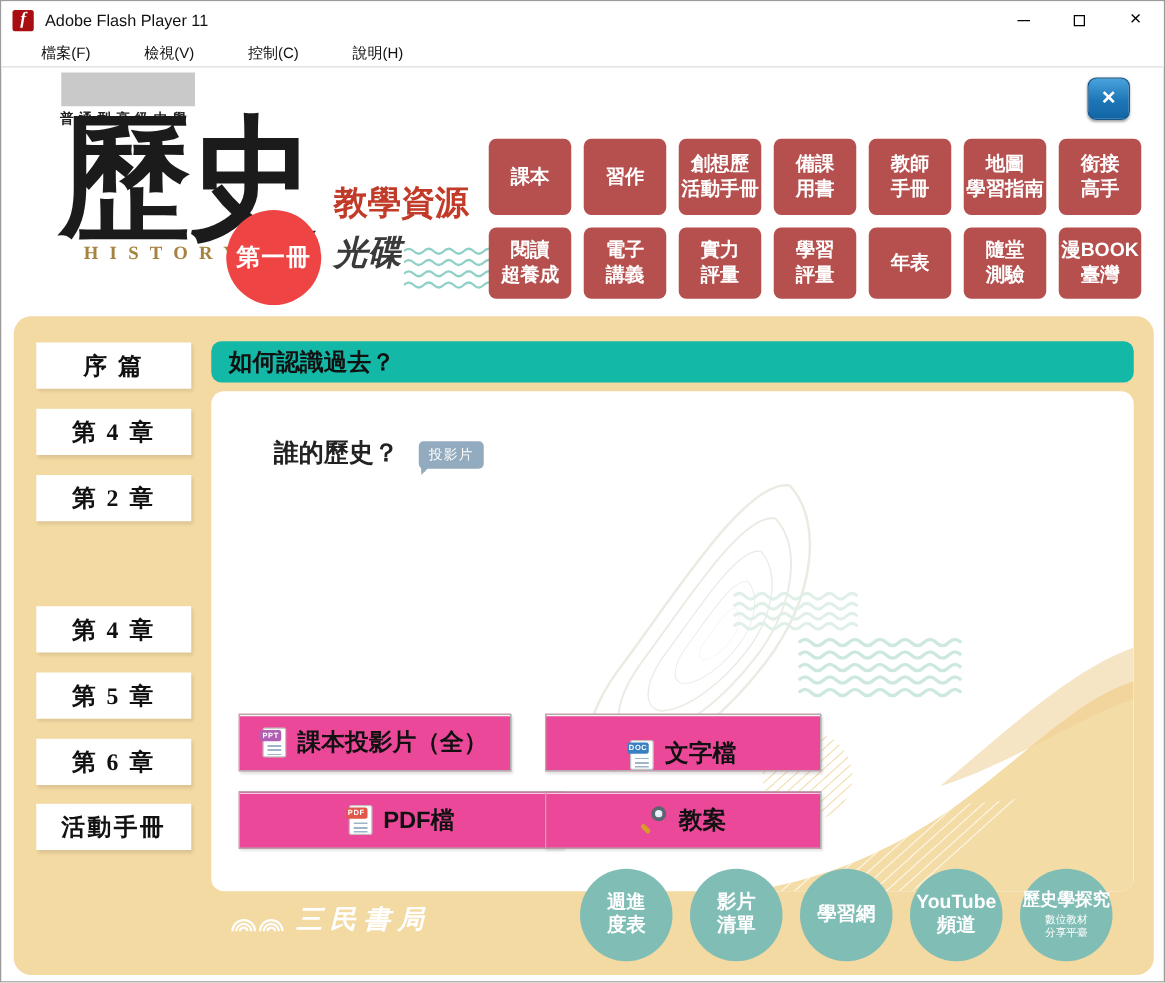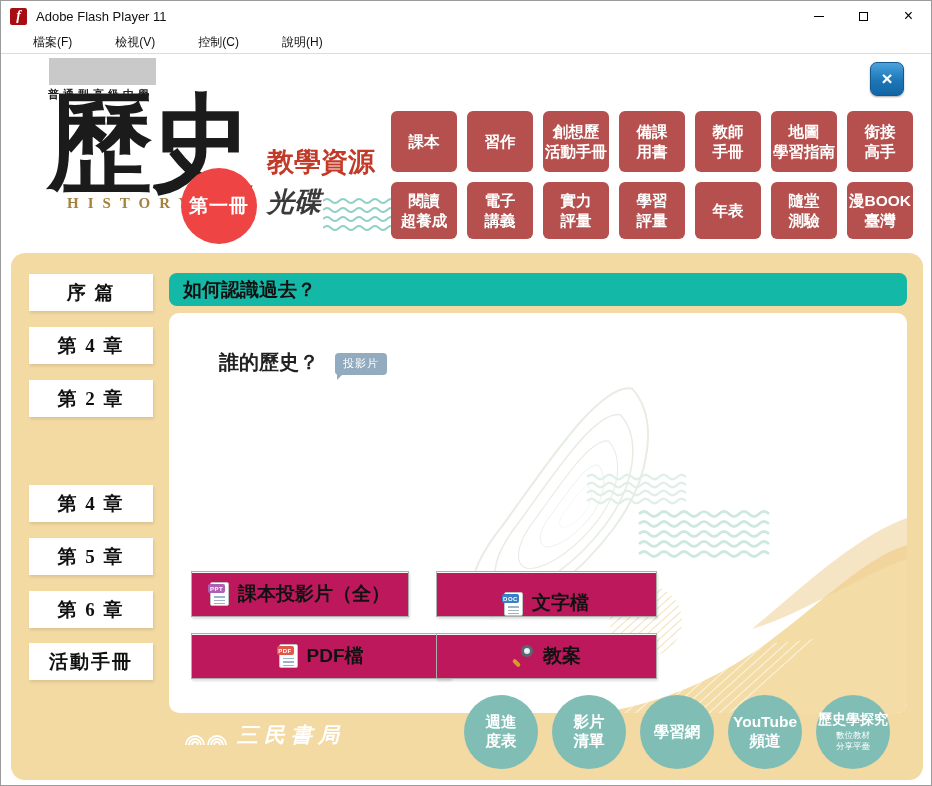--- a/index.html
+++ b/index.html
@@ -61,21 +61,21 @@
     font-size:19px;font-weight:700;color:#111;}
   .content-panel{position:absolute;left:168px;top:312px;width:738px;height:400px;background:#fff;
     border-radius:10px;overflow:hidden;z-index:1;}
   .deco{position:absolute;left:0;top:0;}
   .topic{position:absolute;left:50px;top:36px;font-size:20px;font-weight:700;color:#222;}
   .badge{position:absolute;left:166px;top:40px;background:#93abbe;color:#fff;font-size:11px;
     padding:3px 8px 4px;border-radius:4px;letter-spacing:1px;}
   .badge::after{content:"";position:absolute;left:2px;bottom:-5px;border:3px solid transparent;
     border-top-color:#93abbe;border-left-color:#93abbe;}
   
-  .file-btn{position:absolute;height:46px;background:#be185d;border:1px solid #aeaeac;
+  .file-btn{position:absolute;height:46px;background:#ec4899;border:1px solid #aeaeac;
     box-shadow:inset 0 1px 0 #f7f7f6, 1px 2px 2px rgba(0,0,0,.12);
     display:flex;align-items:center;justify-content:center;gap:9px;
     font-size:19px;font-weight:700;color:#111;cursor:pointer;}
   .fb1{left:22px;top:258px;width:218px;}
   .fb2{left:267px;top:258px;width:221px;align-items:flex-end;}
   .fb3{left:22px;top:320px;width:260px;}
   .fb4{left:267px;top:320px;width:221px;}
   .file-icon{width:19px;height:24px;background:#fff;border:1px solid #c2c2c2;border-radius:2px;
     position:relative;flex:none;}
   .file-icon .band{position:absolute;top:1px;left:-3px;width:17px;height:9px;border-radius:2px;

